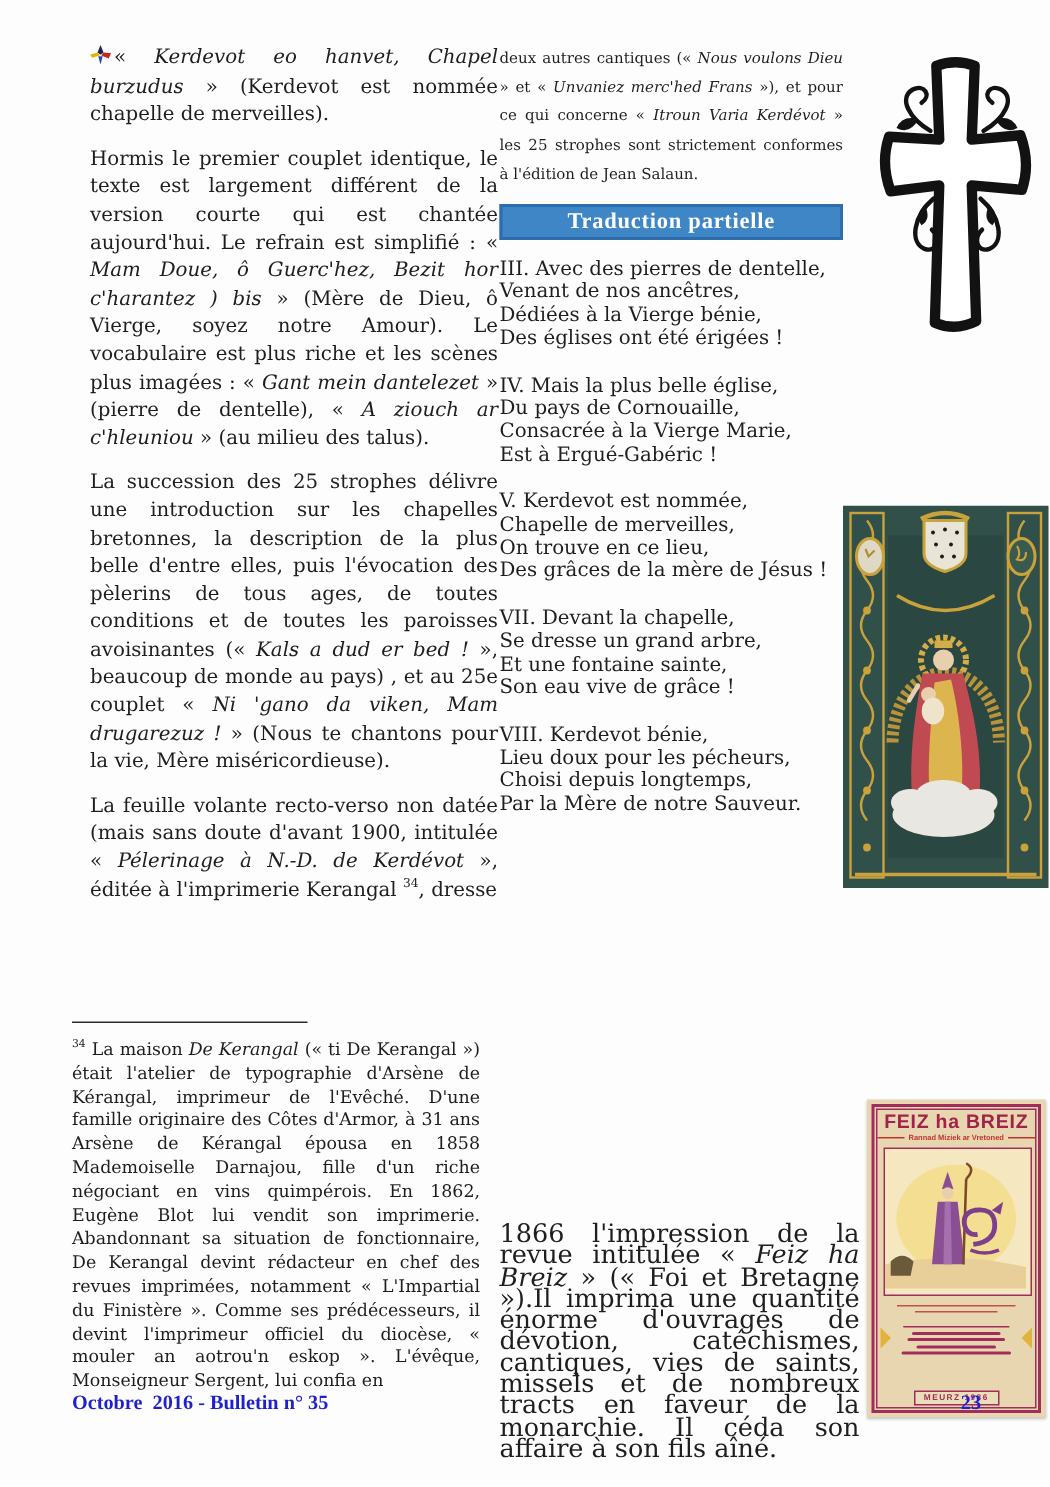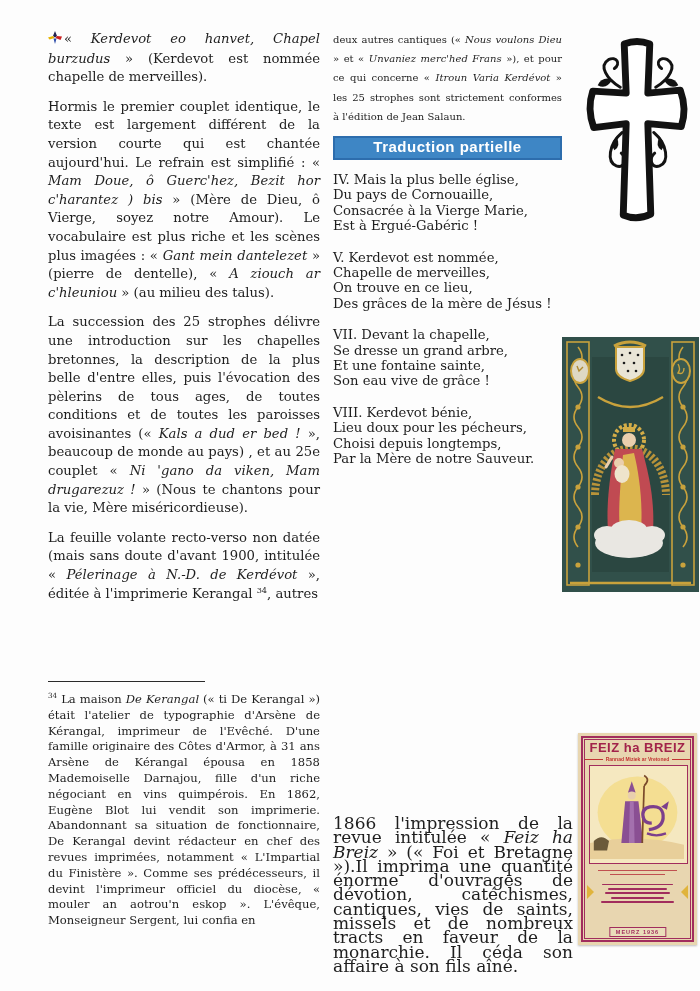--- a/index.html
+++ b/index.html
@@ -1,38 +1,38 @@
 <!DOCTYPE html>
 <html><head>
 <meta charset="utf-8">
 <style>
   html,body{margin:0;padding:0;background:#ffffff;}
   .page{
     position:relative;width:700px;height:991px;background:#fdfdfd;
     font-family:"DejaVu Serif",serif;color:#1e1e1e;overflow:hidden;
   }
   
-  .col-left{position:absolute;left:48px;top:30px;width:272px;text-align:justify;
+  .col-left{position:absolute;left:60px;top:30px;width:272px;text-align:justify;
     font-size:13.2px;line-height:18.6px;}
   .col-left p{margin:0 0 11px 0;}
   .bullet{display:inline-block;vertical-align:-1px;margin-right:2px;}
   sup{font-size:.62em;line-height:0;}
   em{font-style:italic;}
 
   .fn-left{position:absolute;left:48px;top:681px;width:272px;text-align:justify;
     font-size:11.6px;line-height:15.8px;}
   .fn-rule{width:157px;border-top:1.6px solid #2a2a2a;margin-bottom:10px;}
   .fn-left p{margin:0;}
 
   .col-right{position:absolute;left:333px;top:30px;width:229px;}
   .col-right .lead{margin:0;text-align:justify;font-size:10px;line-height:19.2px;}
   .banner{
     margin-top:10px;height:20px;background:#3e86c5;border:2px solid #2d6dad;
-    display:flex;justify-content:center;
-    font-family:Liberation Sans, sans-serif;font-weight:bold;color:#ffffff;
+    display:flex;align-items:center;justify-content:center;
+    font-family:Liberation Serif, serif;font-weight:bold;color:#ffffff;
     font-size:15px;letter-spacing:.5px;
   }
   .stanzas{margin-top:12px;font-size:13.2px;line-height:15.4px;}
   .stanza{white-space:pre-line;margin-bottom:16px;}
 
   .fn-right{position:absolute;left:333px;top:816px;width:240px;text-align:justify;
     font-size:17px;line-height:14.3px;}
   .fn-right p{margin:0;}
 
   
@@ -79,34 +79,38 @@
         <svg width="14" height="13" viewBox="0 0 14 13">
           <path d="M7 0 L9 5 L7 6.5 L5 5 Z" fill="#22224e"></path>
           <path d="M0 6.5 L5 5 L6.5 7 L1.5 8.5 Z" fill="#e6b400"></path>
           <path d="M14 5.5 L9 5 L7.5 7 L12.5 9 Z" fill="#cc2222"></path>
           <path d="M7 13 L5.5 7.5 L8.5 7.5 Z" fill="#2a4aa8"></path>
         </svg>
       </span><span><span>« </span><em>Kerdevot eo hanvet, Chapel burzudus</em><span> » (Kerdevot est nommée chapelle de merveilles).</span></span>
     </p>
     <p><span><span>Hormis le premier couplet identique, le texte est largement différent de la version courte qui est chantée aujourd'hui. Le refrain est simplifié : « </span><em>Mam Doue, ô Guerc'hez, Bezit hor c'harantez ) bis</em><span> » (Mère de Dieu, ô Vierge, soyez notre Amour). Le vocabulaire est plus riche et les scènes plus imagées : « </span><em>Gant mein dantelezet</em><span> » (pierre de dentelle), « </span><em>A ziouch ar c'hleuniou</em><span> » (au milieu des talus).</span></span></p>
     <p><span><span>La succession des 25 strophes délivre une introduction sur les chapelles bretonnes, la description de la plus belle d'entre elles, puis l'évocation des pèlerins de tous ages, de toutes conditions et de toutes les paroisses avoisinantes (« </span><em>Kals a dud er bed !</em><span> », beaucoup de monde au pays) , et au 25e couplet « </span><em>Ni 'gano da viken, Mam drugarezuz !</em><span> » (Nous te chantons pour la vie, Mère miséricordieuse).</span></span></p>
-    <p><span><span>La feuille volante recto-verso non datée (mais sans doute d'avant 1900, intitulée « </span><em>Pélerinage à N.-D. de Kerdévot</em><span> », éditée à l'imprimerie Kerangal </span><sup>34</sup><span>, autres</span></span></p>
+    <p><span><span>La feuille volante recto-verso non datée (mais sans doute d'avant 1900, intitulée « </span><em>Pélerinage à N.-D. de Kerdévot</em><span> », éditée à l'imprimerie Kerangal </span><sup>34</sup><span>, dresse</span></span></p>
   </div>
 
   <div class="fn-left">
     <div class="fn-rule"></div>
     <p><sup>34</sup><span> La maison </span><em>De Kerangal</em><span> (« ti De Kerangal ») était l'atelier de typographie d'Arsène de Kérangal, imprimeur de l'Evêché. D'une famille originaire des Côtes d'Armor, à 31 ans Arsène de Kérangal épousa en 1858 Mademoiselle Darnajou, fille d'un riche négociant en vins quimpérois. En 1862, Eugène Blot lui vendit son imprimerie. Abandonnant sa situation de fonctionnaire, De Kerangal devint rédacteur en chef des revues imprimées, notamment « L'Impartial du Finistère ». Comme ses prédécesseurs, il devint l'imprimeur officiel du diocèse, « mouler an aotrou'n eskop ». L'évêque, Monseigneur Sergent, lui confia en</span></p>
   </div>
 
   <div class="col-right">
     <p class="lead"><span><span>deux autres cantiques (« </span><em>Nous voulons Dieu</em><span> » et « </span><em>Unvaniez merc'hed Frans</em><span> »), et pour ce qui concerne « </span><em>Itroun Varia Kerdévot</em><span> » les 25 strophes sont strictement conformes à l'édition de Jean Salaun.</span></span></p>
     <div class="banner">
       <span>Traduction partielle</span>
     </div>
     <div class="stanzas">
+        <div class="stanza">III. Avec des pierres de dentelle,
+Venant de nos ancêtres,
+Dédiées à la Vierge bénie,
+Des églises ont été érigées !</div>
         <div class="stanza">IV. Mais la plus belle église,
 Du pays de Cornouaille,
 Consacrée à la Vierge Marie,
 Est à Ergué-Gabéric !</div>
         <div class="stanza">V. Kerdevot est nommée,
 Chapelle de merveilles,
 On trouve en ce lieu,
 Des grâces de la mère de Jésus !</div>
         <div class="stanza">VII. Devant la chapelle,
 Se dresse un grand arbre,
@@ -236,14 +240,18 @@
     <div class="cover-block">
       <div class="bl" style="width:86%"></div>
       <div class="bl" style="width:70%"></div>
       <div class="bl" style="width:78%"></div>
       <div class="bl" style="width:64%"></div>
       <div class="bl" style="width:88%"></div>
     </div>
     <div class="cover-date">MEURZ 1936</div>
   </div>
 
+  <div class="footer">
+    <span>Octobre  2016 - Bulletin n° 35</span>
+    <span>23</span>
+  </div>
 
 </div>
 
 </body></html>

